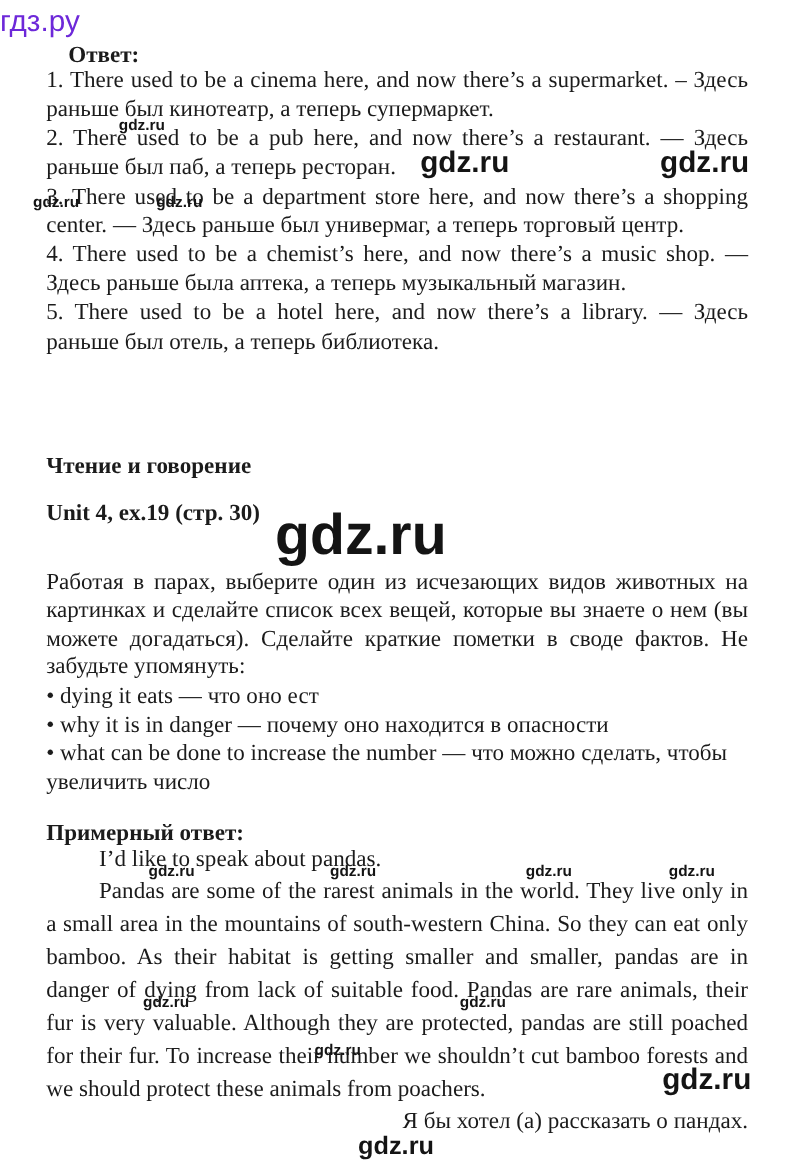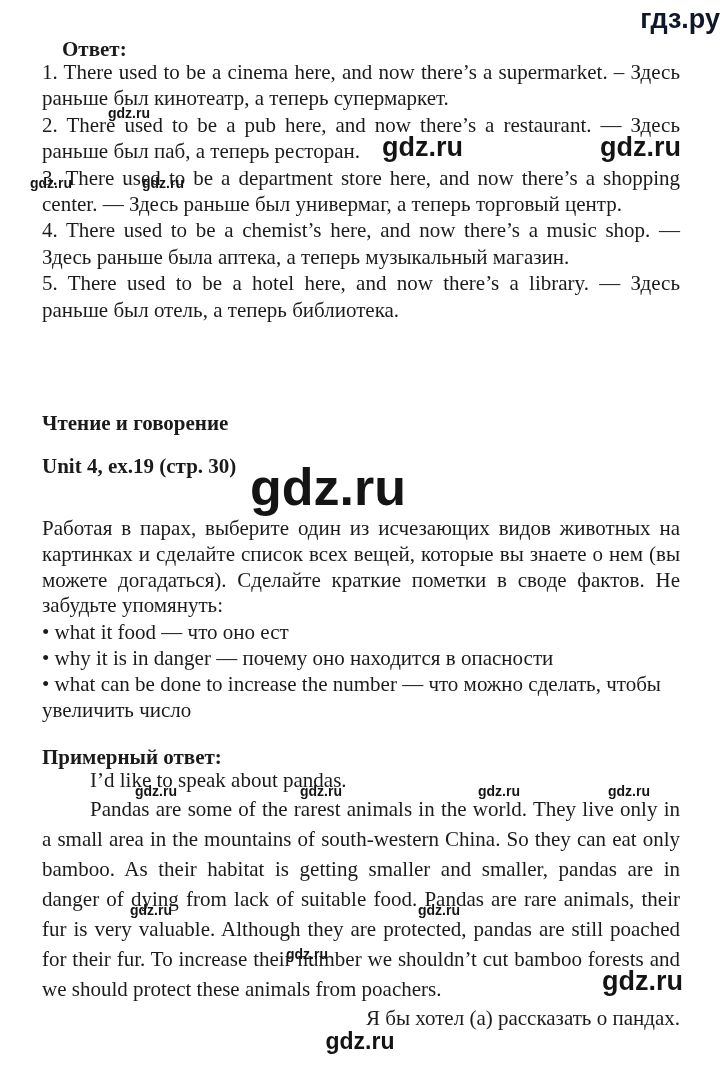--- a/index.html
+++ b/index.html
@@ -10,23 +10,23 @@
     background: #ffffff;
     color: #1b1b1b;
     font-family: "Liberation Serif", "DejaVu Serif", serif;
     overflow: hidden;
   }
   .abs { position: absolute; left: 42px; right: 40px; }
 
   
   .site-header {
     position: absolute; top: 4px; left: 0; right: 0;
-    text-align: right;
+    text-align: left;
     font-family: "Liberation Sans", "DejaVu Sans", sans-serif;
-    font-weight: bold; font-size: 27px; line-height: 30px; color: #0f172a;
+    font-weight: normal; font-size: 27px; line-height: 30px; color: #6d28d9;
   }
 
   h2, h3, p { margin: 0; padding: 0; font-size: 21px; }
   .h-bold { font-weight: bold; line-height: 26px; }
 
   .answer-heading   { top: 36px; margin-left: 20px; }
   .answer-items     { top: 59px; }
   .answer-items p   { line-height: 26.4px; text-align: justify; }
 
   .reading-heading    { top: 410px; }
@@ -79,21 +79,21 @@
     </div>
   </section>
 
   <section>
     <h2 class="abs h-bold reading-heading">Чтение и говорение</h2>
     <h3 class="abs h-bold reading-subheading">Unit 4, ex.19 (стр. 30)</h3>
 
     <p class="abs task">Работая в парах, выберите один из исчезающих видов животных на картинках и сделайте список всех вещей, которые вы знаете о нем (вы можете догадаться). Сделайте краткие пометки в своде фактов. Не забудьте упомянуть:</p>
 
     <div class="abs bullets">
-      <p>• what it food — что оно ест</p>
+      <p>• dying it eats — что оно ест</p>
       <p>• why it is in danger — почему оно находится в опасности</p>
       <p>• what can be done to increase the number — что можно сделать, чтобы увеличить число</p>
     </div>
 
     <h3 class="abs h-bold sample-heading">Примерный ответ:</h3>
     <p class="abs intro">I’d like to speak about pandas.</p>
     <p class="abs body-text">Pandas are some of the rarest animals in the world. They live only in a small area in the mountains of south-western China. So they can eat only bamboo. As their habitat is getting smaller and smaller, pandas are in danger of dying from lack of suitable food. Pandas are rare animals, their fur is very valuable. Although they are protected, pandas are still poached for their fur. To increase their number we shouldn’t cut bamboo forests and we should protect these animals from poachers.</p>
     <p class="abs translation">Я бы хотел (а) рассказать о пандах.</p>
   </section>
 

